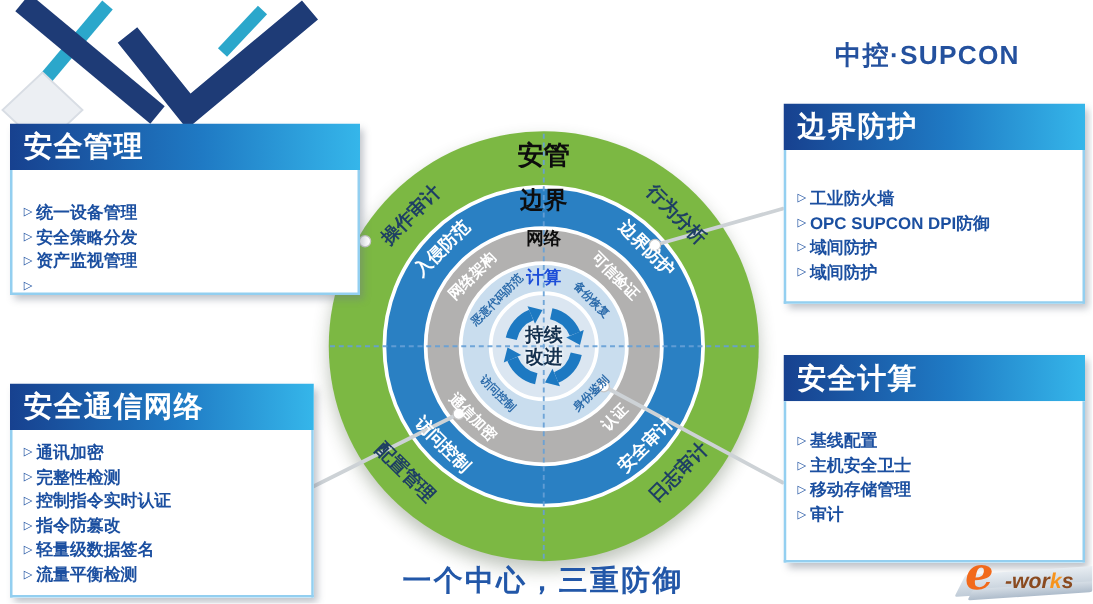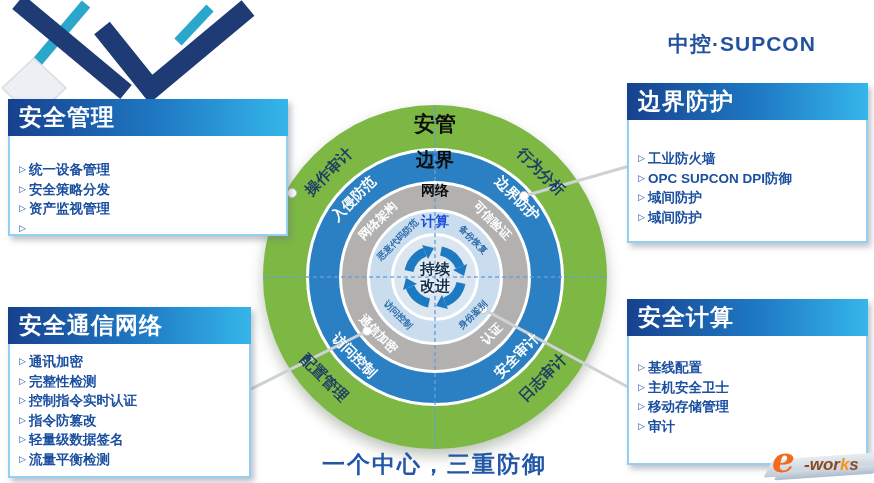--- a/index.html
+++ b/index.html
@@ -204,21 +204,21 @@
           <span class="bullet">▷</span>
           <span>轻量级数据签名</span>
         </div>
         <div class="box-item">
           <span class="bullet">▷</span>
           <span>流量平衡检测</span>
         </div>
       </div>
   </div>
 
-  <div class="box" style="left:627px; top:299px; width:241px;">
+  <div class="box" style="left:627px; top:284px; width:241px;">
     <div class="box-header">安全计算</div>
     <div class="box-body" style="height:129px; padding-top:22px;">
         <div class="box-item">
           <span class="bullet">▷</span>
           <span>基线配置</span>
         </div>
         <div class="box-item">
           <span class="bullet">▷</span>
           <span>主机安全卫士</span>
         </div>

